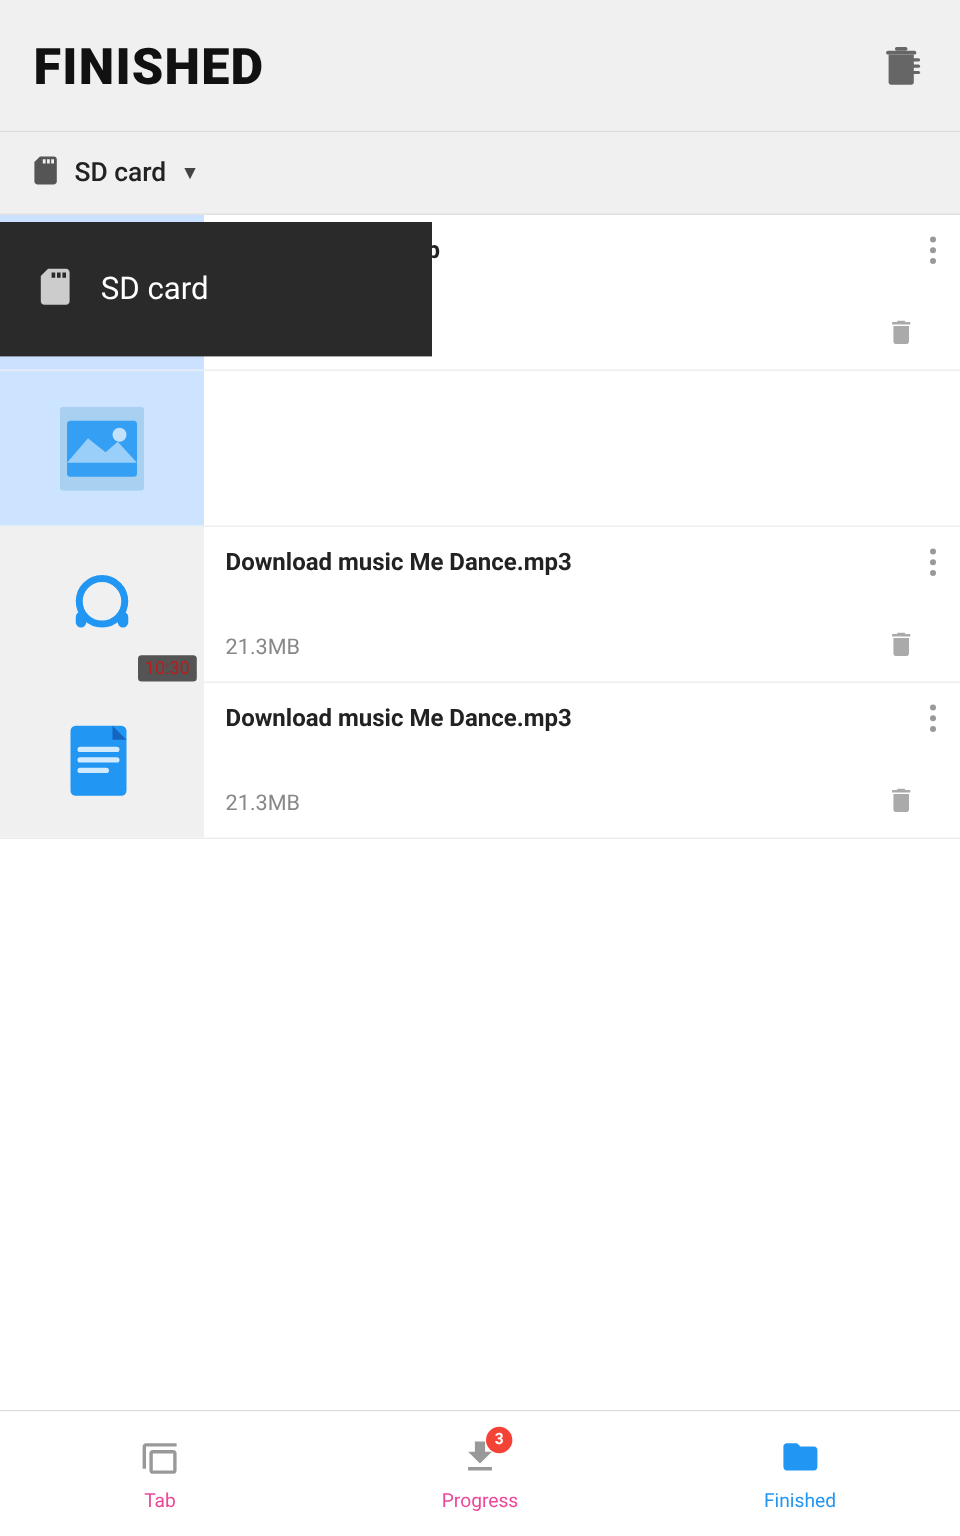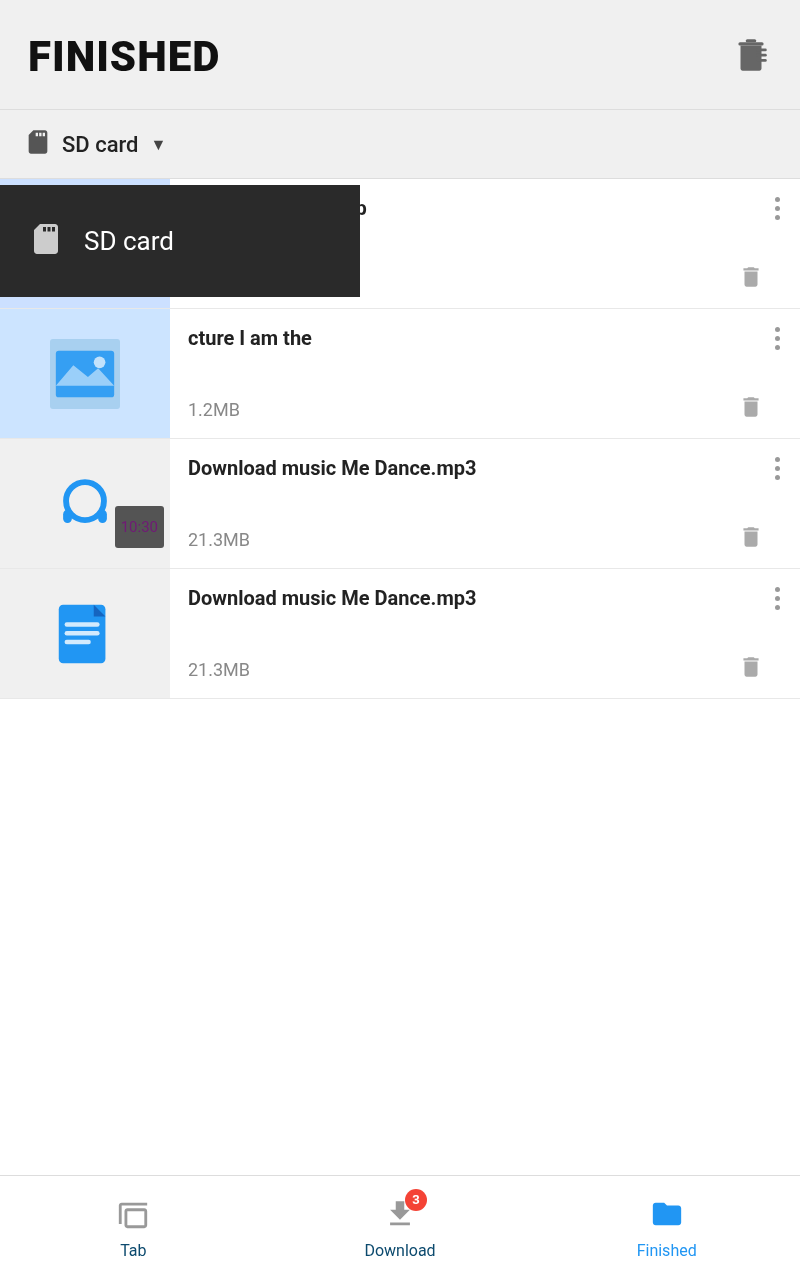--- a/index.html
+++ b/index.html
@@ -113,26 +113,26 @@
       align-items: center;
       justify-content: center;
       position: relative;
     }
     .item-thumbnail svg {
       width: 70px;
       height: 70px;
     }
     .duration-badge {
       position: absolute;
-      bottom: 20px;
+      bottom: 0;
       right: 6px;
       background: rgba(0,0,0,0.65);
-      color: #701a75;
+      color: #b91c1c;
       font-size: 15px;
-      padding: 12px 6px;
+      padding: 2px 6px;
       border-radius: 3px;
     }
     .item-body {
       flex: 1;
       padding: 16px 14px 14px 18px;
       display: flex;
       flex-direction: column;
       justify-content: space-between;
     }
     .item-top-row {
@@ -200,21 +200,21 @@
       align-items: center;
       gap: 6px;
       cursor: pointer;
       flex: 1;
     }
     .nav-icon-wrap {
       position: relative;
     }
     .nav-label {
       font-size: 16px;
-      color: #0c4a6e;
+      color: #ec4899;
     }
     .nav-label.active {
       color: #2196F3;
     }
     .nav-icon svg {
       width: 34px;
       height: 34px;
       fill: #999;
     }
     .nav-icon.active svg {
@@ -320,41 +320,20 @@
 
   <div class="download-item">
     <div class="item-thumbnail thumb-image" style="background:#cce4ff;">
       <svg viewBox="0 0 48 48" xmlns="http://www.w3.org/2000/svg">
         <rect width="48" height="48" fill="#a8d0f0" rx="2"></rect>
         <rect x="4" y="8" width="40" height="32" rx="2" fill="#2196F3" opacity="0.85"></rect>
         <polygon points="4,32 16,18 26,26 33,20 44,32" fill="#fff" opacity="0.5"></polygon>
         <circle cx="34" cy="16" r="4" fill="#fff" opacity="0.7"></circle>
       </svg>
     </div>
-    <div class="item-body">
-      <div class="item-top-row">
-        <span class="item-title">cture I am the</span>
-        <div class="item-more-icon">
-          <div class="dot"></div>
-            <div class="dot"></div>
-            <div class="dot"></div>
-        </div>
-      </div>
-      <div class="item-bottom-row">
-        <span class="item-size">1.2MB</span>
-        <div class="item-actions">
-          <div class="action-delete">
-            <svg viewBox="0 0 24 24" xmlns="http://www.w3.org/2000/svg">
-              <path d="M6 19c0 1.1.9 2 2 2h8c1.1 0 2-.9 2-2V7H6v12zM19 4h-3.5l-1-1h-5l-1 1H5v2h14V4z" fill="#aaa"></path>
-            </svg>
-          </div>
-          <div class="action-play"></div>
-        </div>
-      </div>
-    </div>
   </div>
 
   <div class="download-item">
     <div class="item-thumbnail thumb-music">
       <svg viewBox="0 0 48 48" xmlns="http://www.w3.org/2000/svg">
 
         <circle cx="24" cy="22" r="13" fill="none" stroke="#2196F3" stroke-width="4"></circle>
         <rect x="9" y="28" width="6" height="9" rx="3" fill="#2196F3"></rect>
         <rect x="33" y="28" width="6" height="9" rx="3" fill="#2196F3"></rect>
       </svg>
@@ -432,21 +411,21 @@
 
   <div class="nav-item">
     <div class="nav-icon-wrap">
       <div class="nav-icon">
         <svg viewBox="0 0 24 24" xmlns="http://www.w3.org/2000/svg">
           <path d="M19 9h-4V3H9v6H5l7 7 7-7zM5 18v2h14v-2H5z" fill="#999"></path>
         </svg>
       </div>
       <div class="badge">3</div>
     </div>
-    <span class="nav-label">Download</span>
+    <span class="nav-label">Progress</span>
   </div>
 
   <div class="nav-item">
     <div class="nav-icon-wrap">
       <div class="nav-icon active">
         <svg viewBox="0 0 24 24" xmlns="http://www.w3.org/2000/svg">
           <path d="M20 6h-8l-2-2H4c-1.1 0-2 .9-2 2v12c0 1.1.9 2 2 2h16c1.1 0 2-.9 2-2V8c0-1.1-.9-2-2-2z" fill="#2196F3"></path>
         </svg>
       </div>
     </div>

